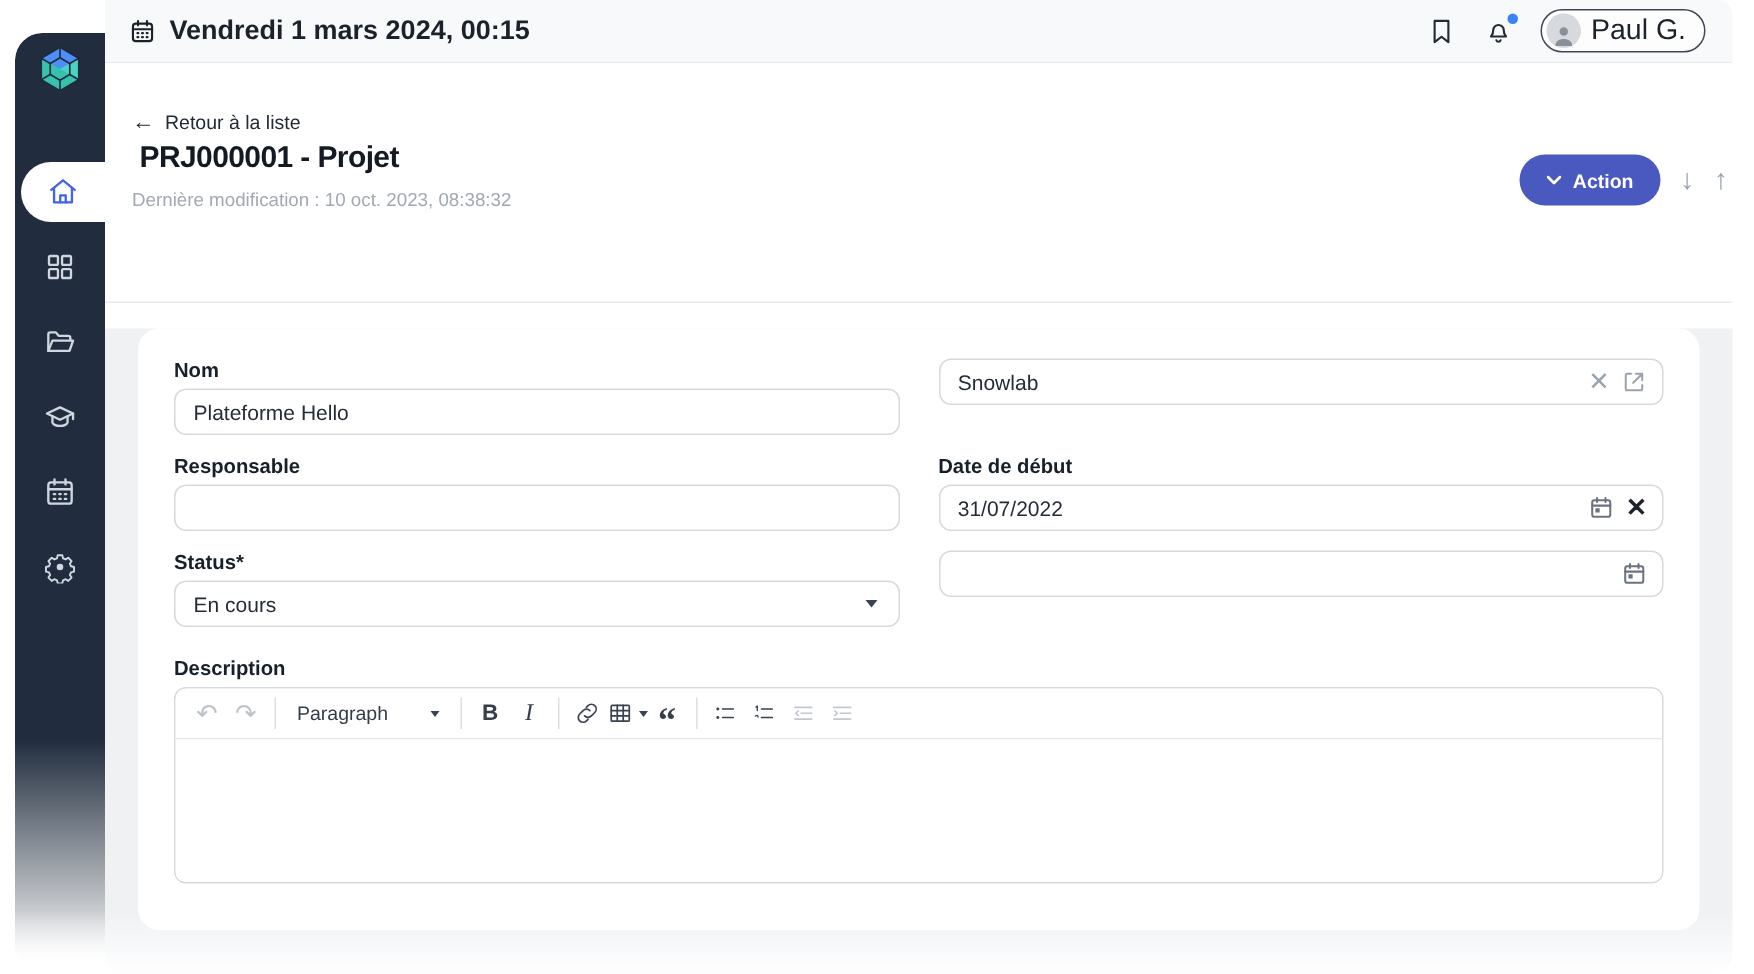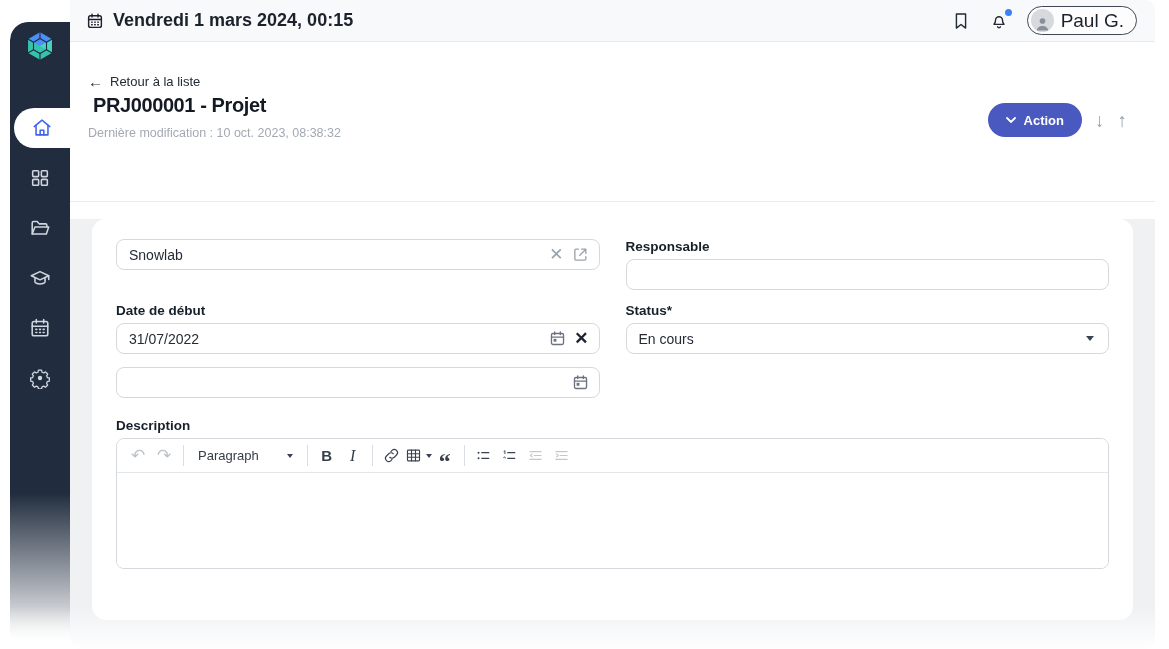--- a/index.html
+++ b/index.html
@@ -45,21 +45,21 @@
     padding:0 12px 0 3px; cursor:pointer; font-size:19px; font-weight:500; color:#1b222c;
   }
   .avatar{ width:23px; height:23px; border-radius:50%; background:#d6d9dd; overflow:hidden; display:flex; align-items:flex-end; justify-content:center;}
   
   .header{ height:160px; background:#ffffff; border-bottom:1px solid #e8eaec; position:relative; padding-left:18px;}
   .back-link{ position:absolute; top:32px; left:18px; display:flex; align-items:center; gap:7px;
     font-size:13px; font-weight:500; color:#222a35; cursor:pointer; background:none; border:none;}
   .back-arrow{ font-size:15px; line-height:1; }
   .page-title{ position:absolute; top:52px; left:23px; font-size:20px; font-weight:800; letter-spacing:-.4px; color:#141a24;}
   .page-sub{ position:absolute; top:84px; left:18px; font-size:12.5px; color:#a3a9b2;}
-  .action-row{ position:absolute; right:28px; top:61px; display:flex; gap:13px;}
+  .action-row{ position:absolute; right:3px; top:61px; display:flex; gap:13px;}
   .action-btn{
     height:34px; padding:0 18px; border:none; border-radius:17px;
     color:#fff; font-size:13px; font-weight:600; font-family:inherit;
     display:flex; align-items:center; gap:8px; cursor:pointer;
   }
   .action-btn svg{ width:10px; height:6px; stroke:#fff; fill:none; stroke-width:1.8; stroke-linecap:round;}
   .arrow-glyph{ font-size:19px; color:#98a1ac; background:none; border:none; cursor:pointer; line-height:1; font-family:inherit;}
   
   .content{ height:430px; background:#eff1f3; border-radius:0 0 12px 12px;}
   .card{ margin:17px 22px 0; background:#fff; border-radius:14px; padding:20px 24px 24px; height:401px;}
@@ -212,20 +212,24 @@
       </button>
       <button class="arrow-glyph">↓</button>
       <button class="arrow-glyph">↑</button>
     </div>
   </div>
 
   <div class="content">
     <div class="card">
       <div class="fgrid">
 
+        <div class="field">
+          <label>Nom</label>
+          <input class="tinput" type="text" value="Plateforme Hello" style="">
+        </div>
 
         <div class="field">
           <div class="input-box">
             <span class="val">Snowlab</span>
             <button class="mini-icon x-light">✕</button>
             <button class="mini-icon">
               <svg viewBox="0 0 24 24" fill="none" stroke="#9aa3ad" stroke-width="1.9" stroke-linecap="round" stroke-linejoin="round">
                 <path d="M9 4.5H5.5a1.5 1.5 0 0 0-1.5 1.5v12.5a1.5 1.5 0 0 0 1.5 1.5H18a1.5 1.5 0 0 0 1.5-1.5V15"></path>
                 <path d="M13.5 4.5h6v6 M19.5 4.5 11 13"></path>
               </svg>

